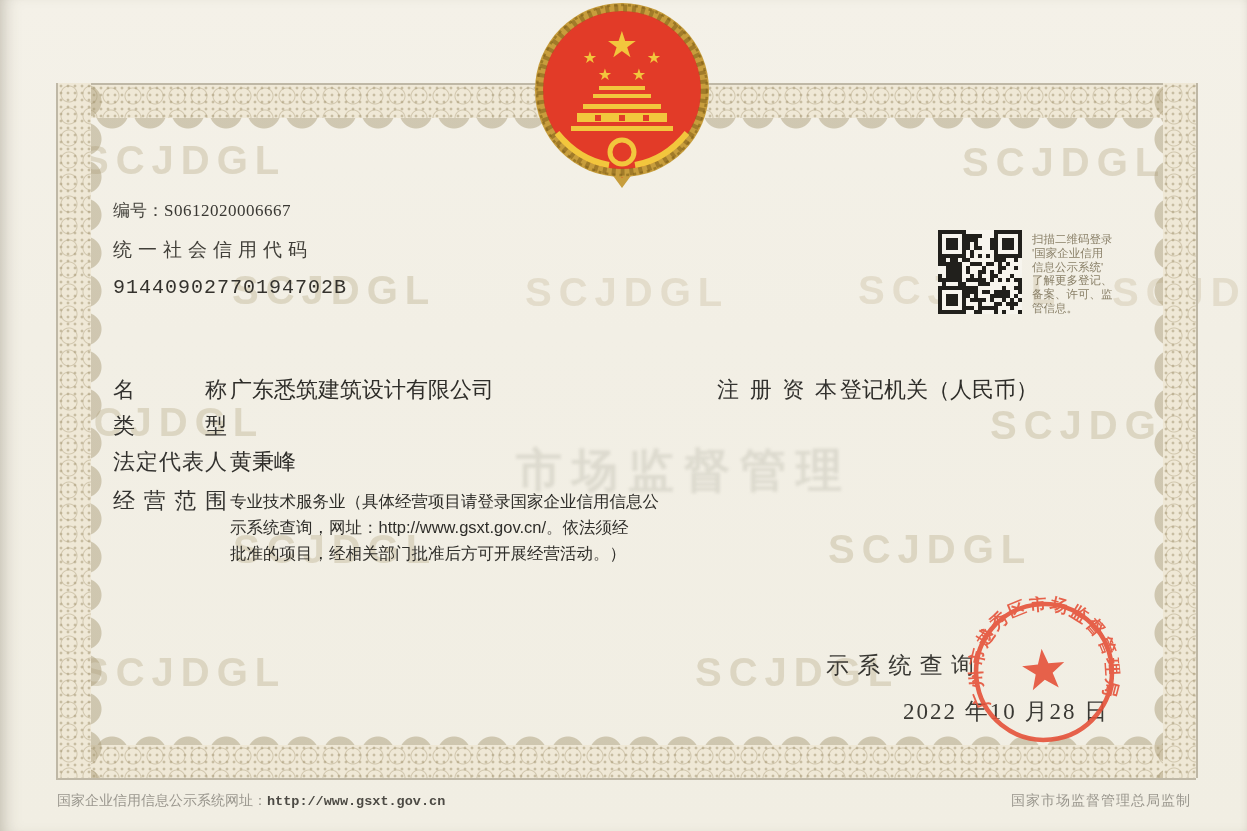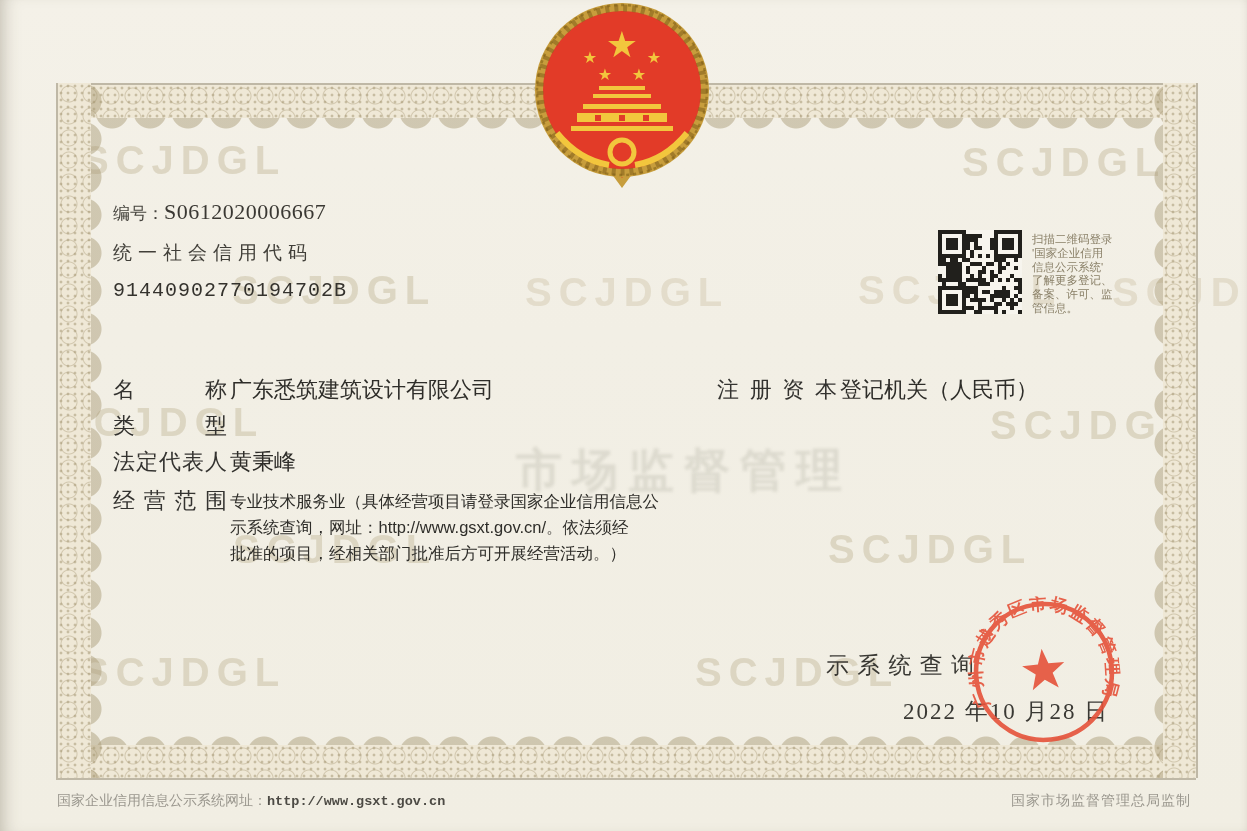--- a/index.html
+++ b/index.html
@@ -44,21 +44,21 @@
   .wm11{left:82px;top:650px;} .wm12{left:695px;top:650px;}
   .ghost{position:absolute;z-index:1;font-weight:700;white-space:nowrap;}
   .ghost1{left:448px;top:388px;font-size:55px;letter-spacing:13px;
           color:rgba(225,138,122,.42);filter:blur(.4px);}
   .ghost2{left:516px;top:440px;font-size:46px;letter-spacing:10px;
           color:rgba(110,115,95,.16);filter:blur(1.4px);}
 
   
   .serial-block{position:absolute;left:113px;top:199px;z-index:3;color:#45433d;}
   .serial-line{font-size:17px;}
-  .serial-line .val{font-family:"Liberation Serif",serif;font-size:22px;color:#3a3833;letter-spacing:.5px;}
+  .serial-line .val{font-family:"Liberation Serif",serif;font-size:17px;color:#3a3833;letter-spacing:.5px;}
   .credit-label{margin-top:15px;font-size:19px;letter-spacing:6px;color:#413f39;}
   .credit-code{margin-top:13px;font-family:Liberation Mono, monospace;font-size:20px;color:#34322d;letter-spacing:1px;}
 
   .license-title{position:absolute;left:381px;top:194px;z-index:3;
     font-size:96px;font-weight:700;letter-spacing:38px;white-space:nowrap;
     color:#8d7430;text-shadow:0 1px 1px rgba(70,52,12,.35), 0 0 2px rgba(141,116,48,.3);}
 
   
   .qr-box{position:absolute;left:938px;top:230px;width:84px;height:84px;z-index:3;
           background:#f7f5ee;}

